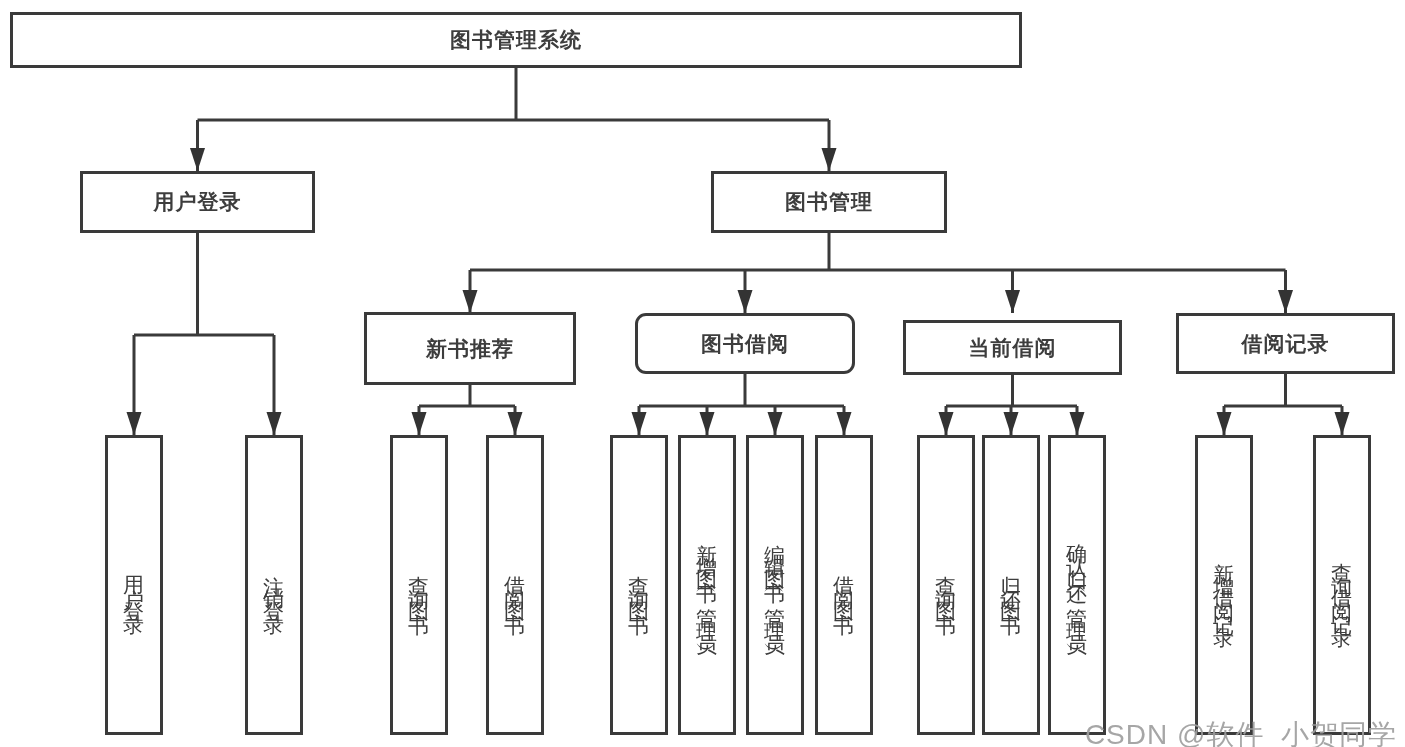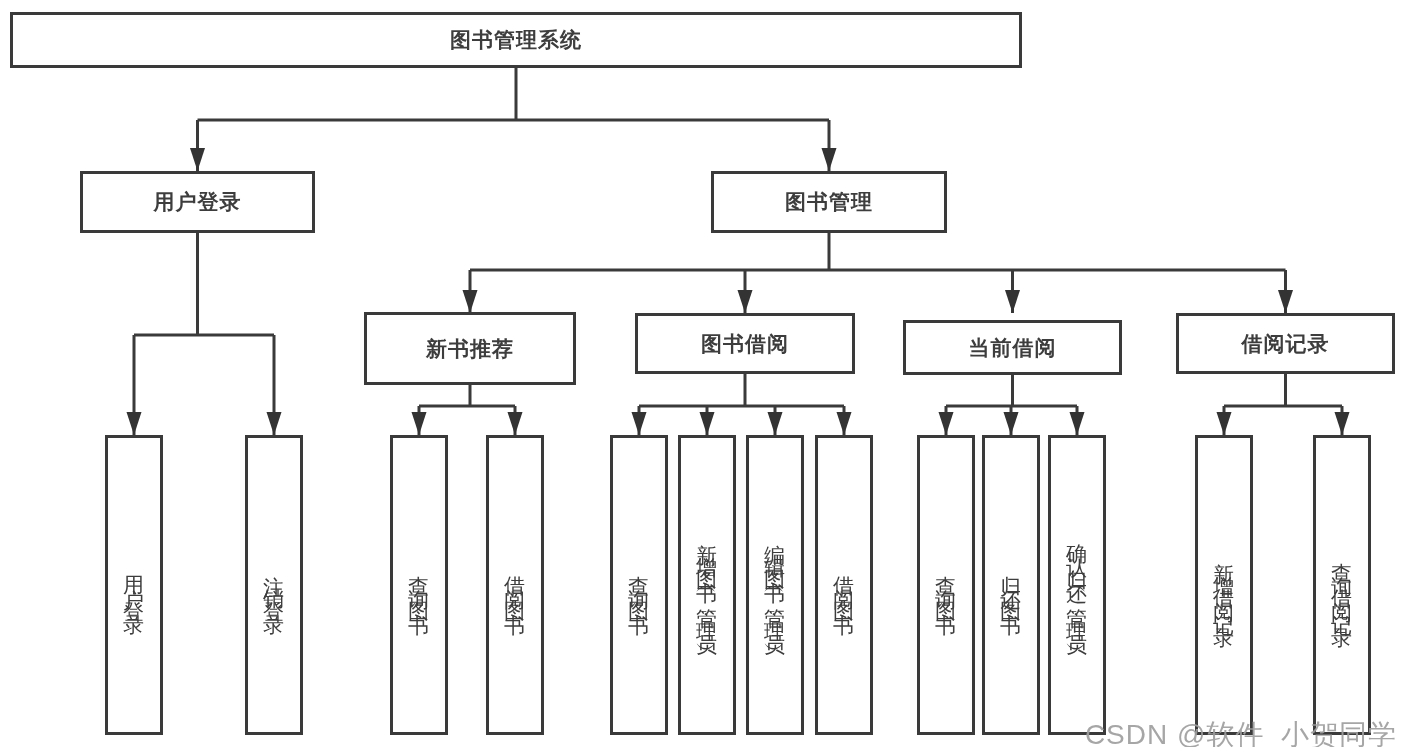--- a/index.html
+++ b/index.html
@@ -110,21 +110,21 @@
     <path d="M1342 435 l-7.5 -23 h15 Z"></path>
   </g>
 </svg>
 
 <div class="hbox" style="left:10px; top:12px; width:1012px; height:56px;">图书管理系统</div>
 
 <div class="hbox" style="left:80px; top:171px; width:235px; height:62px;">用户登录</div>
 <div class="hbox" style="left:711px; top:171px; width:236px; height:62px;">图书管理</div>
 
 <div class="hbox" style="left:364px; top:312px; width:212px; height:73px;">新书推荐</div>
-<div class="hbox" style="left:635px; top:313px; width:220px; height:61px;">图书借阅</div>
+<div class="hbox" style="left:635px; top:313px; width:220px; height:61px;border-radius:11px;">图书借阅</div>
 <div class="hbox" style="left:903px; top:320px; width:219px; height:55px;">当前借阅</div>
 <div class="hbox" style="left:1176px; top:313px; width:219px; height:61px;text-align:right;">借阅记录</div>
 
 <div class="vbox" style="left:105px;">
   <span class="vtext">用户登录</span>
 </div>
 <div class="vbox" style="left:245px;">
   <span class="vtext">注销登录</span>
 </div>
 <div class="vbox" style="left:390px;">

